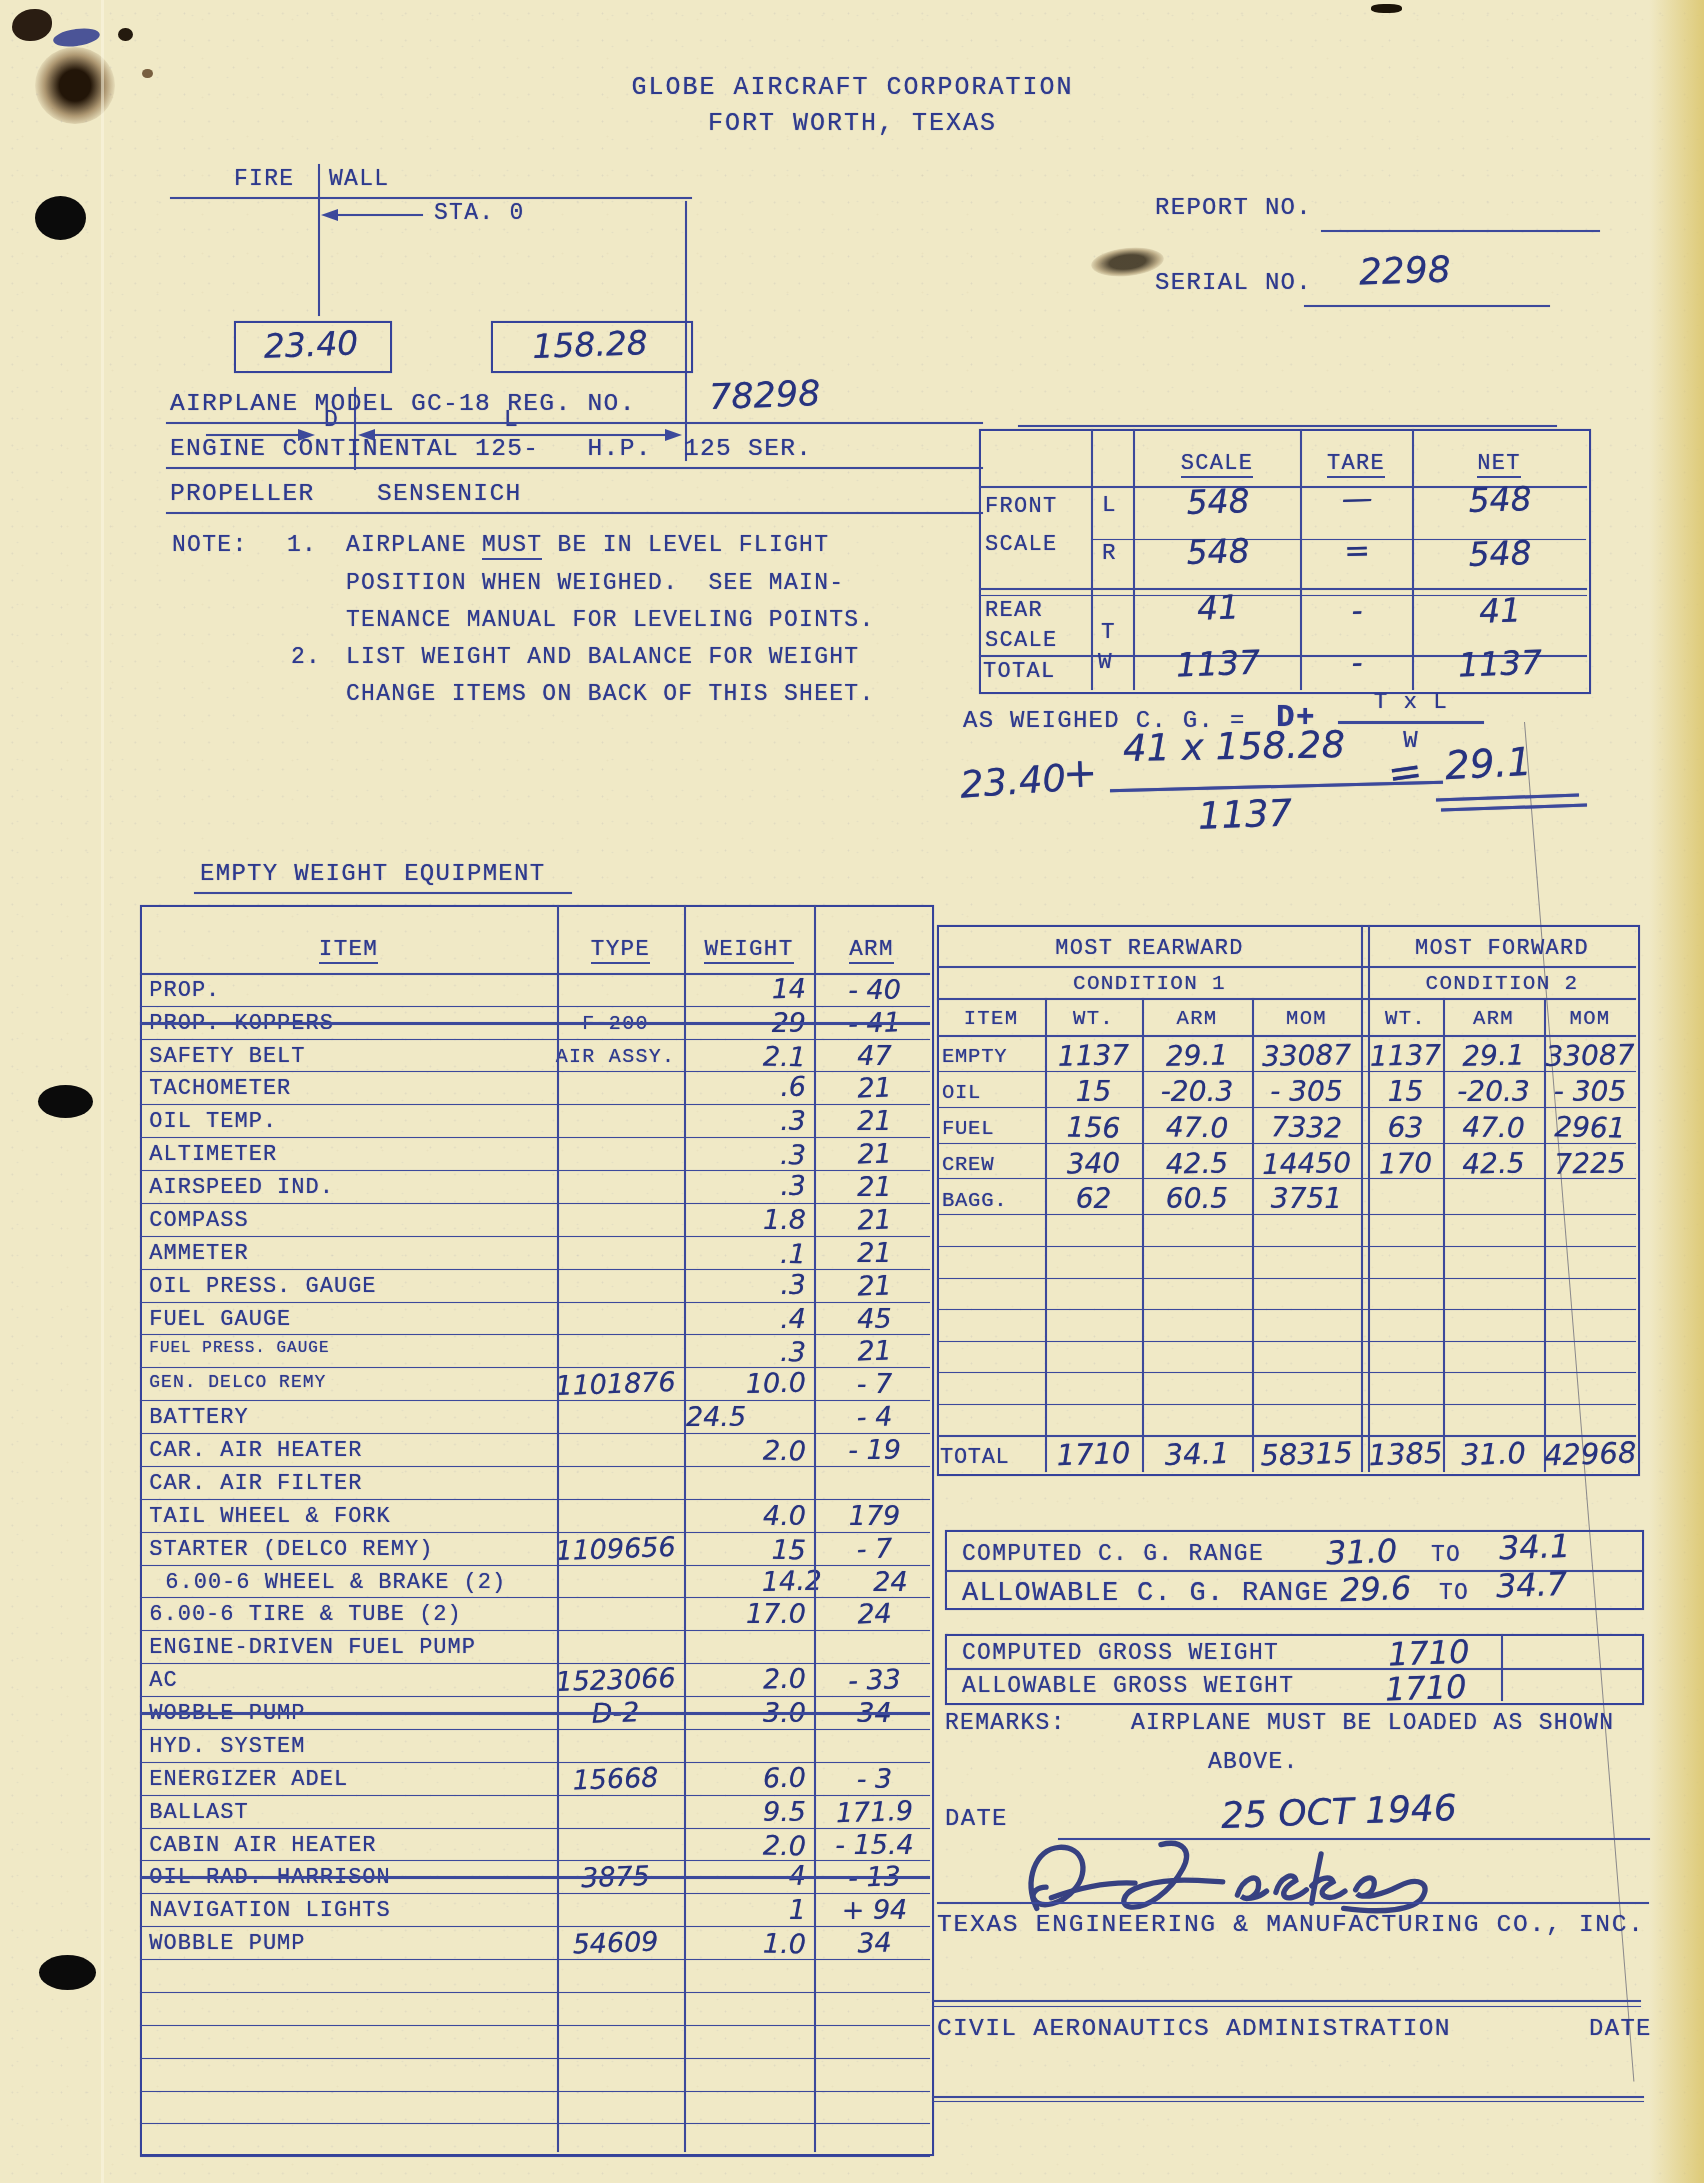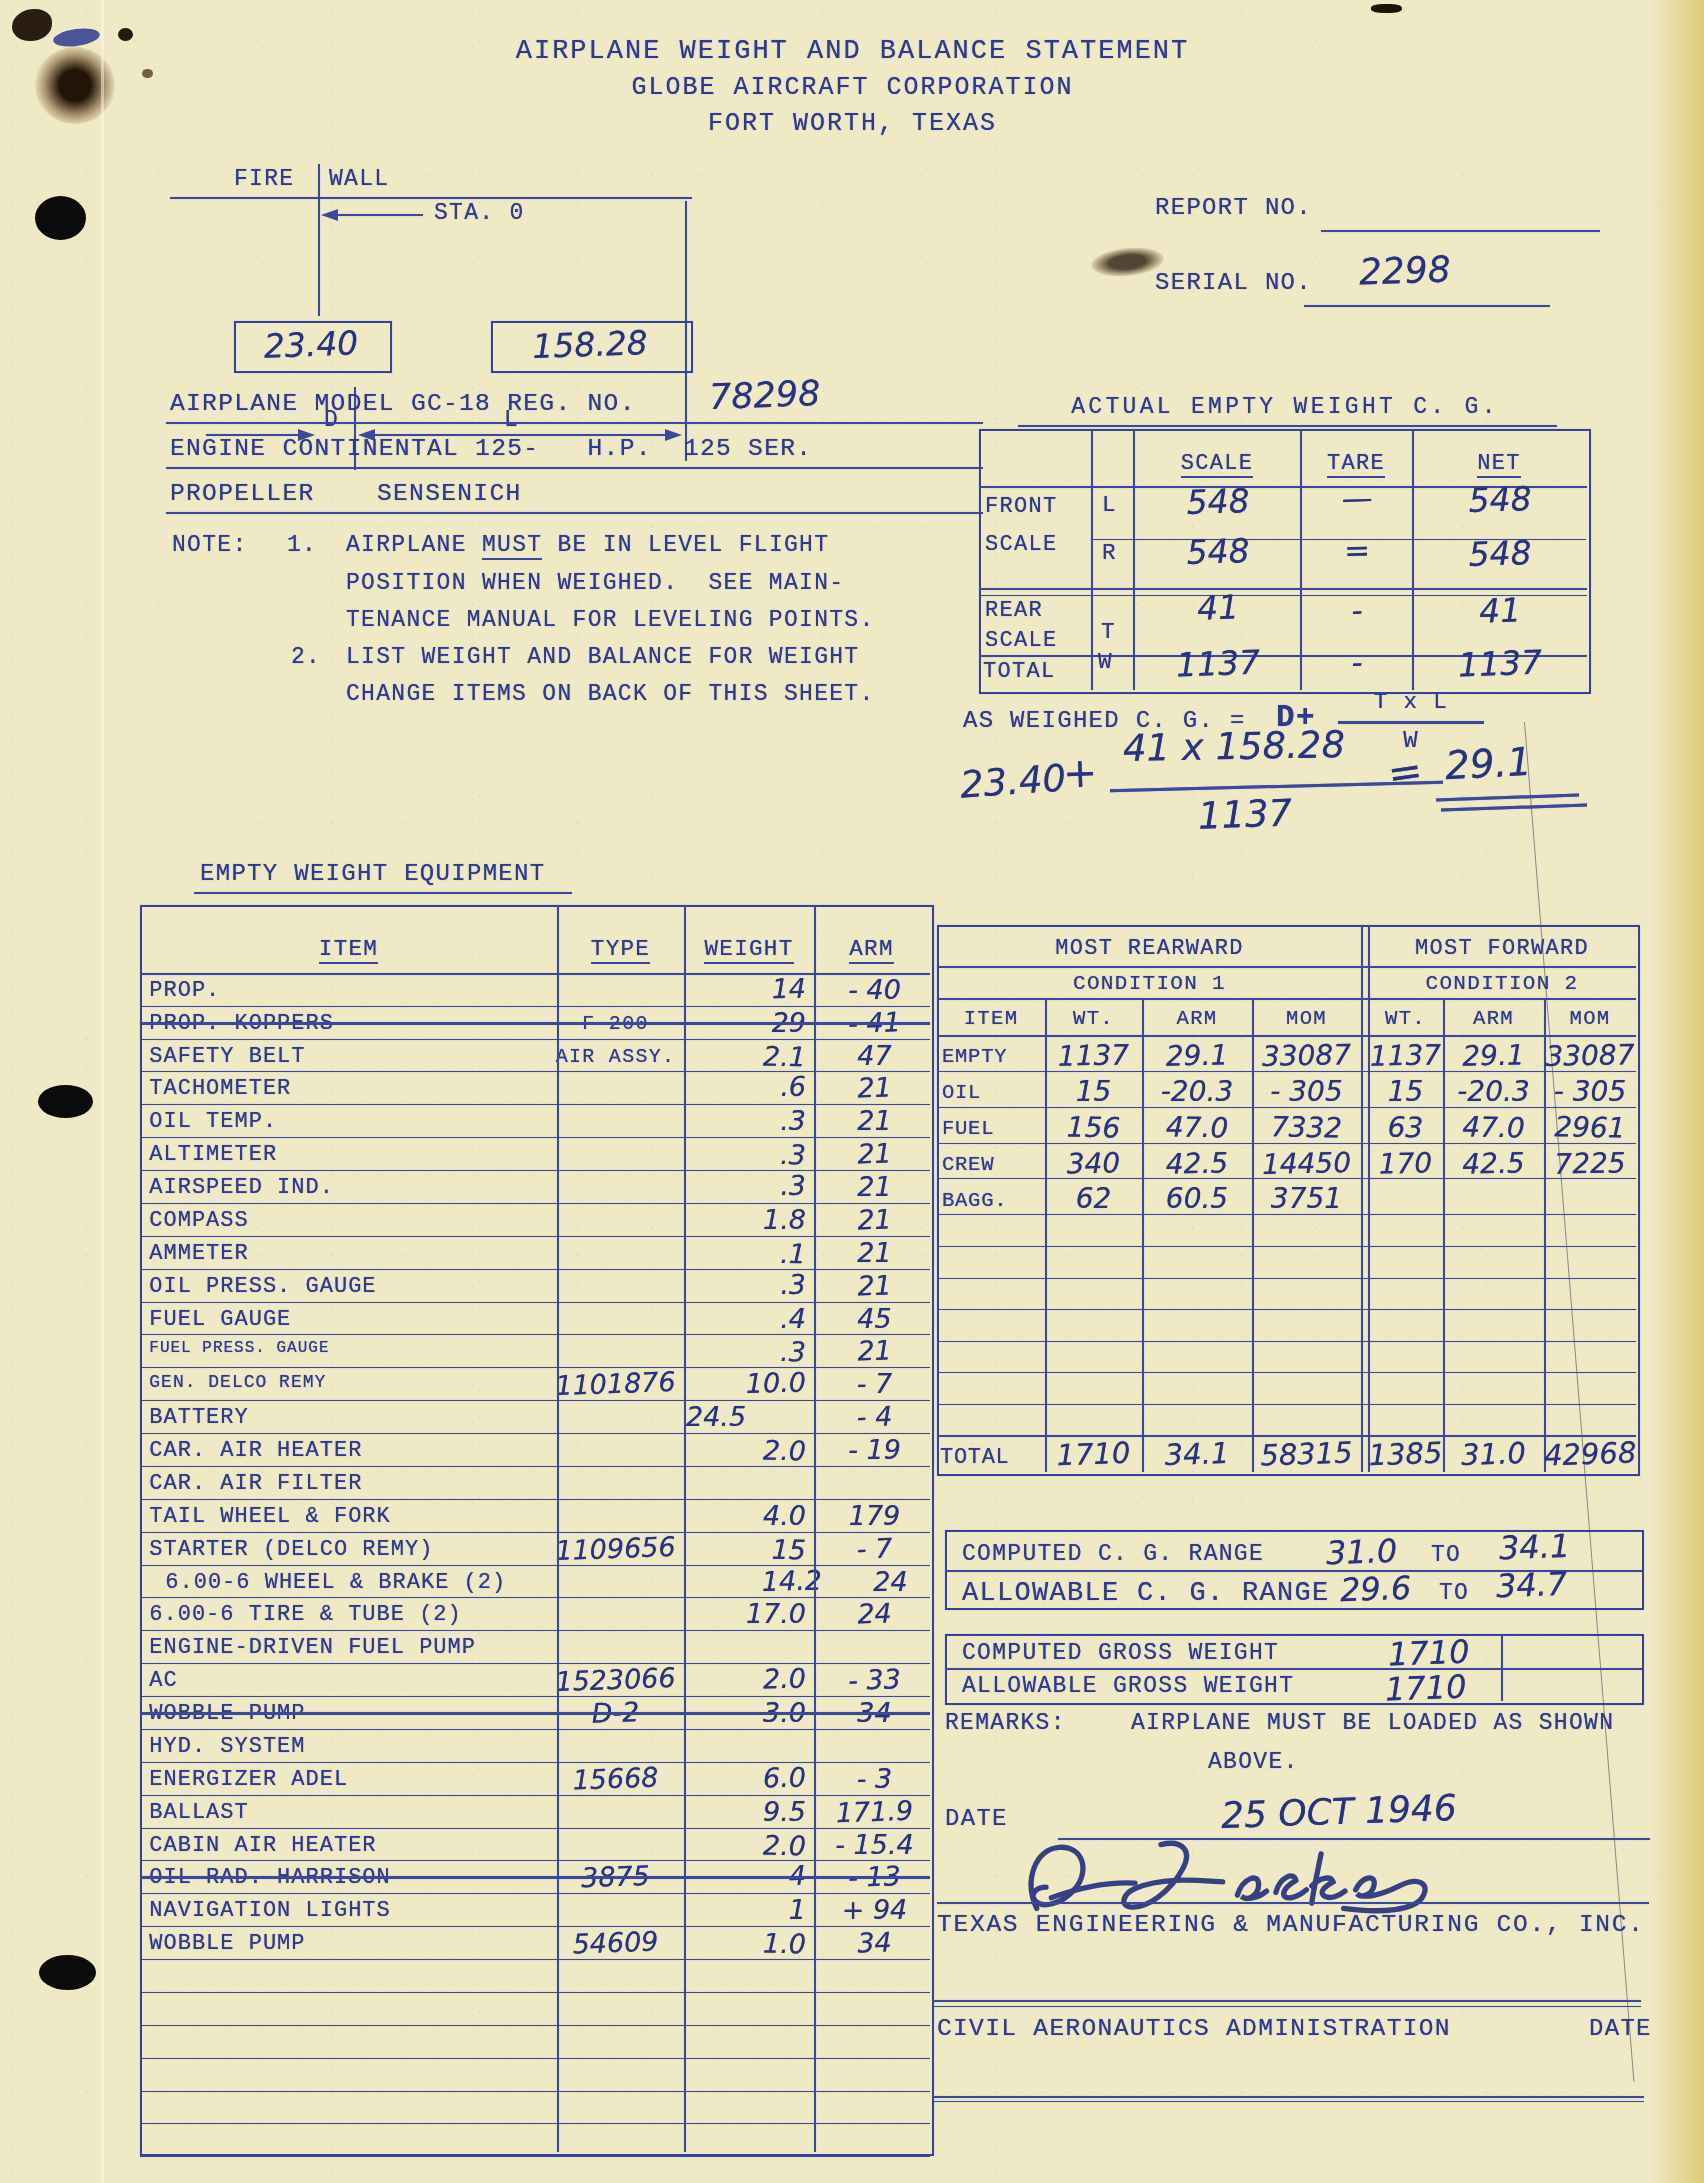--- a/index.html
+++ b/index.html
@@ -36,21 +36,20 @@
   <div class="stain" style="left:142px;top:69px;width:10.6px;height:9.3px;background:rgba(90,60,30,.8);"></div>
   <div class="stain" style="left:1371px;top:4px;width:31px;height:9.3px;background:#1c1408;border-radius:40%;"></div>
   <div class="stain" style="left:1091px;top:248px;width:73px;height:28px;background:radial-gradient(ellipse,rgba(40,30,15,.8) 0 35%,rgba(110,80,40,.4) 60%,transparent 75%);transform:rotate(-6deg);"></div>
   <div class="hole" style="left:35px;top:196px;width:51px;height:44px;"></div>
   <div class="hole" style="left:38px;top:1085px;width:55px;height:33px;"></div>
   <div class="hole" style="left:39px;top:1955px;width:57px;height:35px;"></div>
   <div style="position:absolute;right:0;top:0;width:56px;height:2183px;background:linear-gradient(to right,rgba(222,200,110,0),rgba(218,196,105,.85));"></div>
   <div style="position:absolute;left:101px;top:0;width:2.7px;height:2183px;background:rgba(252,248,228,.5);"></div>
   <div style="position:absolute;left:1524px;top:722px;width:1.3px;height:1364px;background:rgba(35,40,80,.5);transform:rotate(-4.6deg);transform-origin:top left;"></div>
 
-  <div class="typed ctr" style="left:0;top:36px;width:1705px;font-size:27px;letter-spacing:2px;">AIRPLANE WEIGHT AND BALANCE STATEMENT</div>
   <div class="typed ctr" style="left:0;top:73px;width:1705px;font-size:25px;letter-spacing:2px;">GLOBE AIRCRAFT CORPORATION</div>
   <div class="typed ctr" style="left:0;top:109px;width:1705px;font-size:25px;letter-spacing:2px;">FORT WORTH, TEXAS</div>
 
   <div class="typed" style="left:234px;top:166px;font-size:23px;">FIRE</div>
   <div class="typed" style="left:329px;top:166px;font-size:23px;">WALL</div>
   <div class="line" style="left:170px;top:197px;width:522px;height:2px;"></div>
   <div class="line" style="left:318px;top:164px;width:2px;height:152px;"></div>
   <div class="ar-l" style="left:321px;top:209px;"></div>
   <div class="line" style="left:336px;top:214px;width:87px;height:2px;"></div>
   <div class="typed" style="left:434px;top:200px;font-size:23px;">STA. 0</div>
@@ -85,21 +84,20 @@
 
   <div class="typed" style="left:172px;top:532px;font-size:23px;">NOTE:</div>
   <div class="typed" style="left:287px;top:532px;font-size:23px;">1.</div>
   <div class="typed" style="left:346px;top:532px;font-size:23px;"><span>AIRPLANE </span><span class="u">MUST</span><span> BE IN LEVEL FLIGHT</span></div>
   <div class="typed" style="left:346px;top:570px;font-size:23px;">POSITION WHEN WEIGHED.  SEE MAIN-</div>
   <div class="typed" style="left:346px;top:607px;font-size:23px;">TENANCE MANUAL FOR LEVELING POINTS.</div>
   <div class="typed" style="left:291px;top:644px;font-size:23px;">2.</div>
   <div class="typed" style="left:346px;top:644px;font-size:23px;">LIST WEIGHT AND BALANCE FOR WEIGHT</div>
   <div class="typed" style="left:346px;top:681px;font-size:23px;">CHANGE ITEMS ON BACK OF THIS SHEET.</div>
 
-  <div class="typed ctr" style="left:979px;top:394px;width:612px;font-size:23px;letter-spacing:3.3px;">ACTUAL EMPTY WEIGHT C. G.</div>
   <div class="line" style="left:1018px;top:425px;width:539px;height:2px;"></div>
   <div class="box" style="left:979px;top:429px;width:608px;height:261px;"></div>
   <div class="line" style="left:1091px;top:429px;width:2px;height:261px;"></div>
   <div class="line" style="left:1133px;top:429px;width:2px;height:261px;"></div>
   <div class="line" style="left:1300px;top:429px;width:2px;height:261px;"></div>
   <div class="line" style="left:1412px;top:429px;width:2px;height:261px;"></div>
   <div class="line" style="left:979px;top:486px;width:608px;height:2px;"></div>
   <div class="line" style="left:1091px;top:539px;width:495px;height:1.3px;"></div>
   <div class="line" style="left:979px;top:588px;width:608px;height:2px;"></div>
   <div class="line" style="left:979px;top:595px;width:608px;height:1.3px;"></div>

